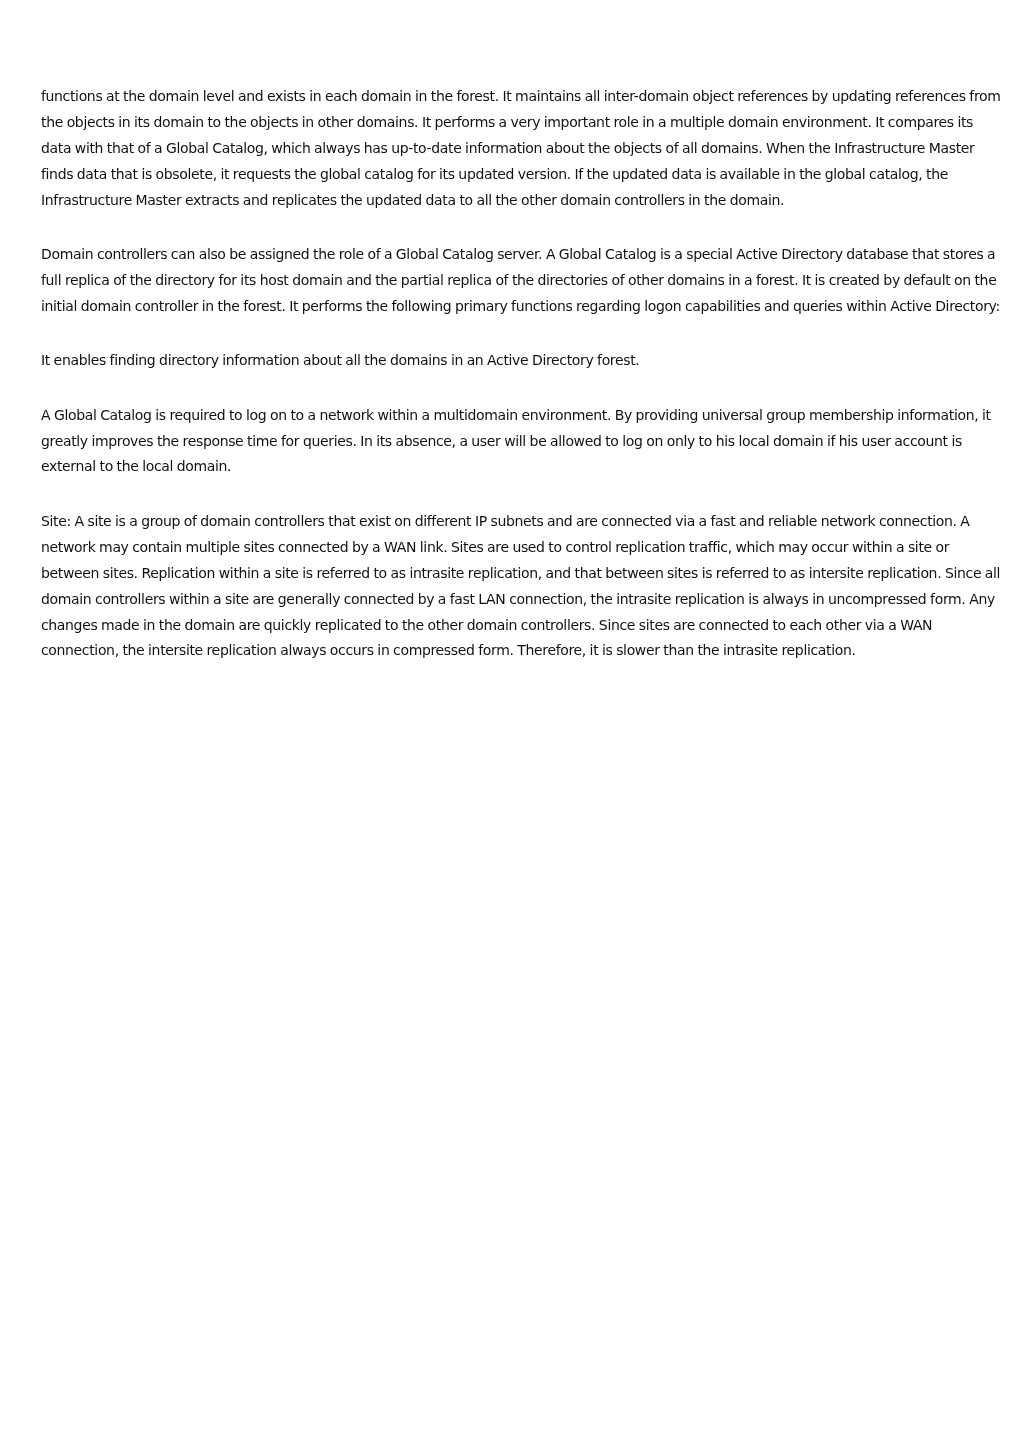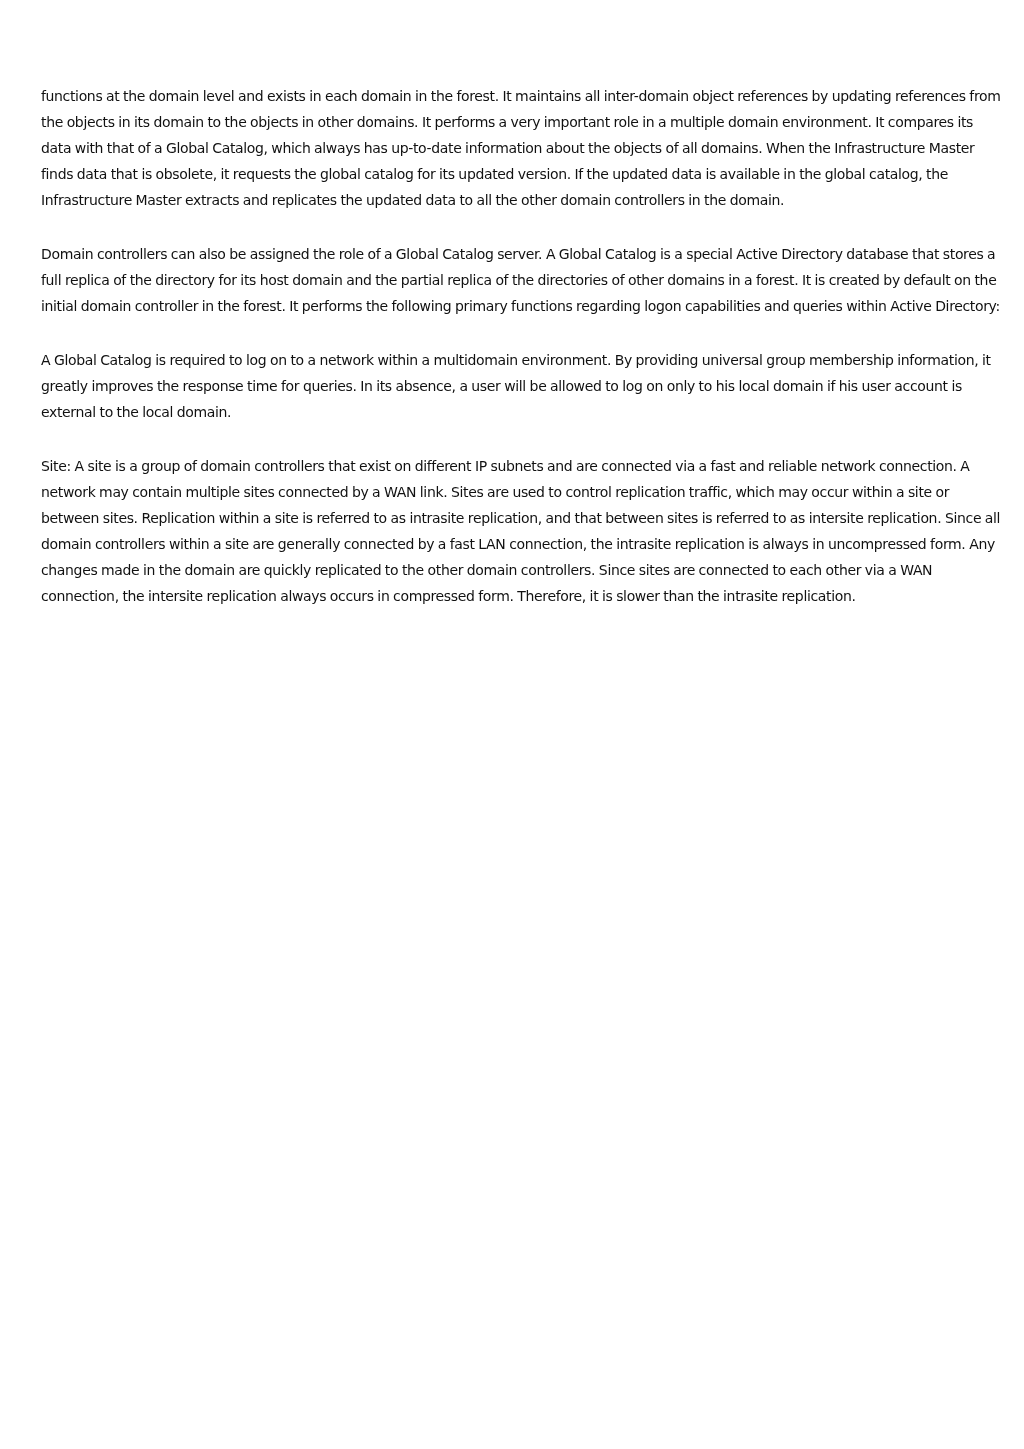--- a/index.html
+++ b/index.html
@@ -13,16 +13,17 @@
   }
   .content p { margin: 0 0 28.5px 0; }
 </style>
 </head>
 <body>
 
 <div class="page">
   <div class="content">
     <p>functions at the domain level and exists in each domain in the forest. It maintains all inter-domain object references by updating references from the objects in its domain to the objects in other domains. It performs a very important role in a multiple domain environment. It compares its data with that of a Global Catalog, which always has up-to-date information about the objects of all domains. When the Infrastructure Master finds data that is obsolete, it requests the global catalog for its updated version. If the updated data is available in the global catalog, the Infrastructure Master extracts and replicates the updated data to all the other domain controllers in the domain.</p>
     <p>Domain controllers can also be assigned the role of a Global Catalog server. A Global Catalog is a special Active Directory database that stores a full replica of the directory for its host domain and the partial replica of the directories of other domains in a forest. It is created by default on the initial domain controller in the forest. It performs the following primary functions regarding logon capabilities and queries within Active Directory:</p>
+    <p>It enables finding directory information about all the domains in an Active Directory forest.</p>
     <p>A Global Catalog is required to log on to a network within a multidomain environment. By providing universal group membership information, it greatly improves the response time for queries. In its absence, a user will be allowed to log on only to his local domain if his user account is external to the local domain.</p>
     <p>Site: A site is a group of domain controllers that exist on different IP subnets and are connected via a fast and reliable network connection. A network may contain multiple sites connected by a WAN link. Sites are used to control replication traffic, which may occur within a site or between sites. Replication within a site is referred to as intrasite replication, and that between sites is referred to as intersite replication. Since all domain controllers within a site are generally connected by a fast LAN connection, the intrasite replication is always in uncompressed form. Any changes made in the domain are quickly replicated to the other domain controllers. Since sites are connected to each other via a WAN connection, the intersite replication always occurs in compressed form. Therefore, it is slower than the intrasite replication.</p>
   </div>
 </div>
 
 </body></html>

